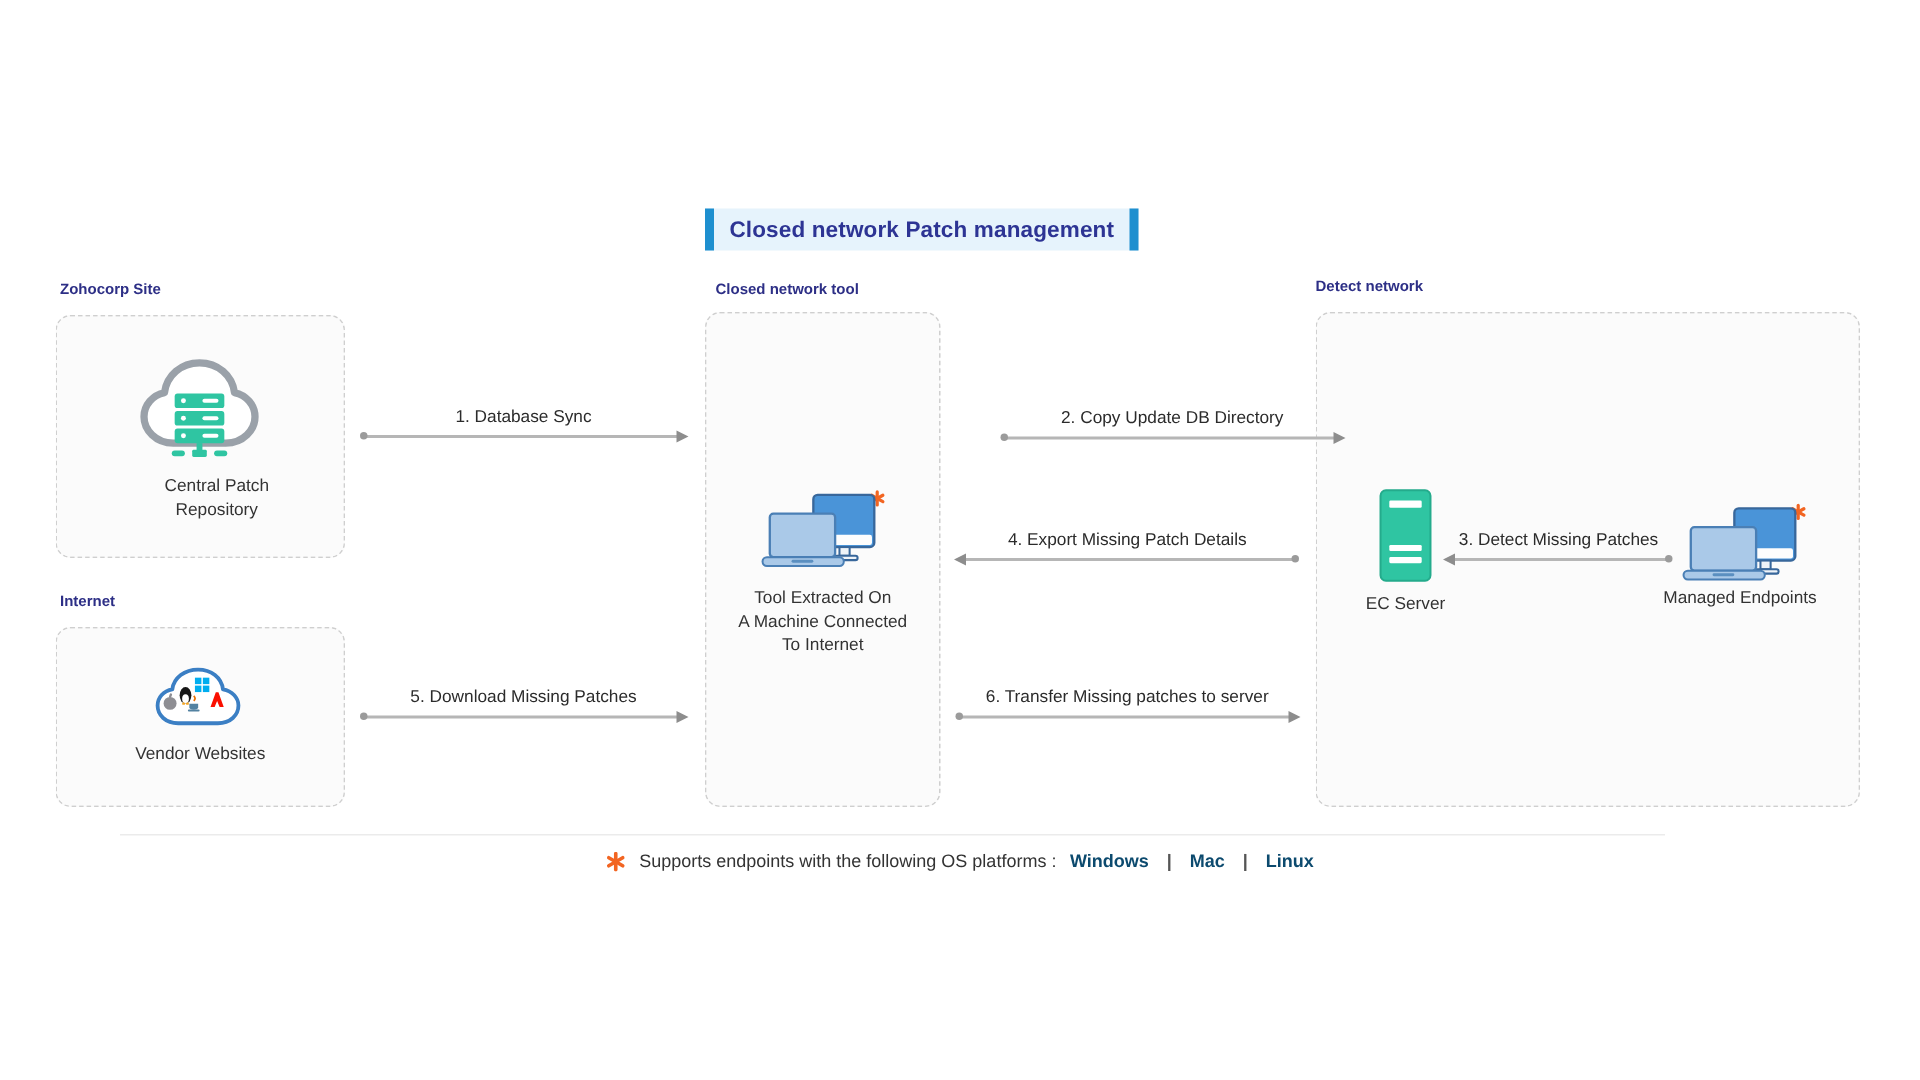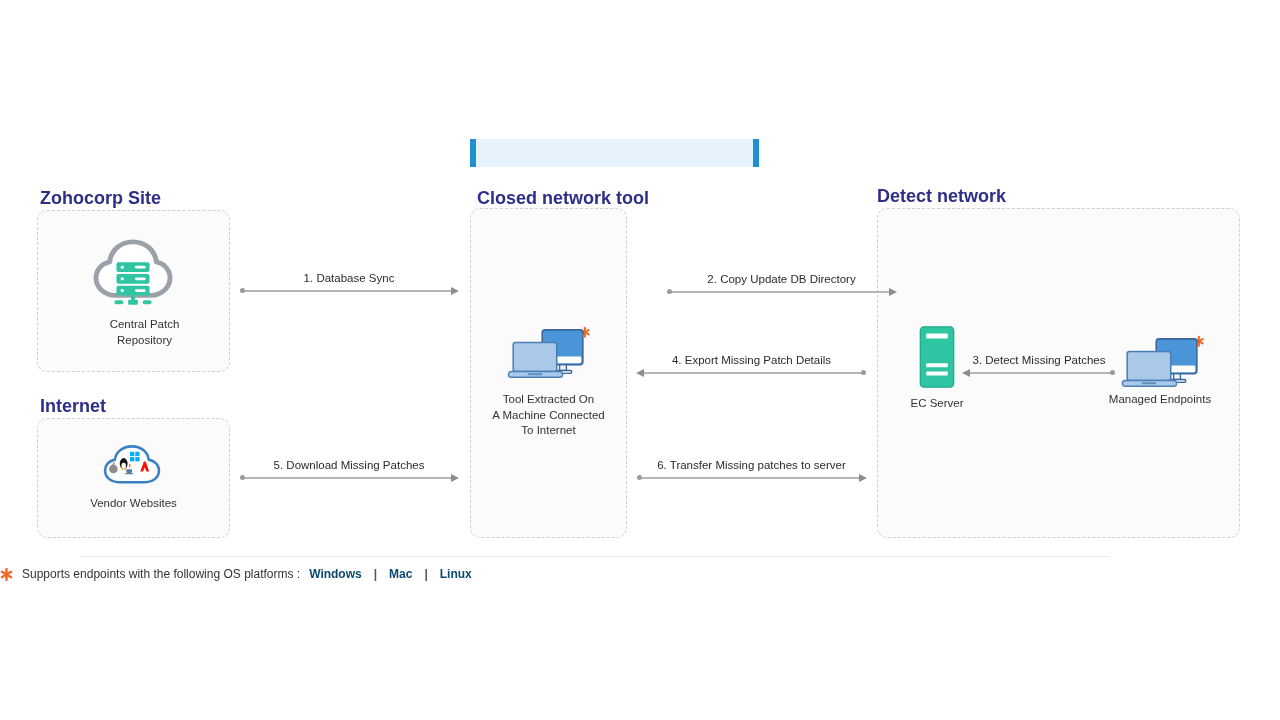--- a/index.html
+++ b/index.html
@@ -8,21 +8,21 @@
 
   
   .title-banner { position:absolute; left:470px; top:139px; width:289px; height:28px;
     background:#e6f3fc; display:flex; align-items:center; justify-content:center; }
   .title-banner .bar { position:absolute; top:0; bottom:0; width:6px; background:#1e8fcf; }
   .title-banner .bar.left { left:0; }
   .title-banner .bar.right { right:0; }
   .title-banner .title-text { color:#2d3494; font-weight:bold; font-size:15px; letter-spacing:0.1px; }
 
   
-  .section-label { position:absolute; color:#2d2f86; font-weight:bold; font-size:18px; white-space:nowrap; }
+  .section-label { position:absolute; color:#2d2f86; font-weight:bold; font-size:10px; white-space:nowrap; }
 
   
   .group-box { position:absolute; border:1px dashed #cfcfcf; border-radius:10px; background:#fbfbfb; }
 
   .node-label { position:absolute; font-size:11.5px; color:#333; text-align:center; line-height:1.35; white-space:pre-line; }
 
   .icon-abs { position:absolute; }
 
   
   .arrow { position:absolute; height:2px; }
@@ -33,31 +33,32 @@
   .arrow.right .dot { left:0; }
   .arrow.right .head { right:-1px; border-left:8px solid #8d8d8d; }
   .arrow.left .dot { right:0; }
   .arrow.left .head { left:-1px; border-right:8px solid #8d8d8d; }
   .arrow .arrow-label { position:absolute; bottom:8px; left:50%; transform:translateX(-50%);
     white-space:nowrap; font-size:11.5px; color:#2b2b2b; }
 
   
   .divider { position:absolute; left:80px; top:556px; width:1030px; height:1px; background:#ebebeb; }
   .footer { position:absolute; left:0; top:567px; width:1280px; display:flex;
-    align-items:center; gap:9px; font-size:12px; color:#333; }
+    align-items:center; justify-content:center; gap:9px; font-size:12px; color:#333; }
   .footer .plat { font-weight:bold; color:#0c4a6e; }
   .footer .sep { color:#555; margin:0 3px; font-weight:bold; }
 </style>
 </head>
 <body>
 
 <div class="canvas">
 
   <div class="title-banner">
     <span class="bar left"></span>
+    <span class="title-text">Closed network Patch management</span>
     <span class="bar right"></span>
   </div>
 
   <div class="section-label" style="left:40px; top:188px;">Zohocorp Site</div>
   <div class="section-label" style="left:477px; top:188px;">Closed network tool</div>
   <div class="section-label" style="left:877px; top:186px;">Detect network</div>
   <div class="section-label" style="left:40px; top:396px;">Internet</div>
 
   <div class="group-box" style="left:37px; top:210px; width:193px; height:162px;"></div>
   <div class="group-box" style="left:37px; top:418px; width:193px; height:120px;"></div>

